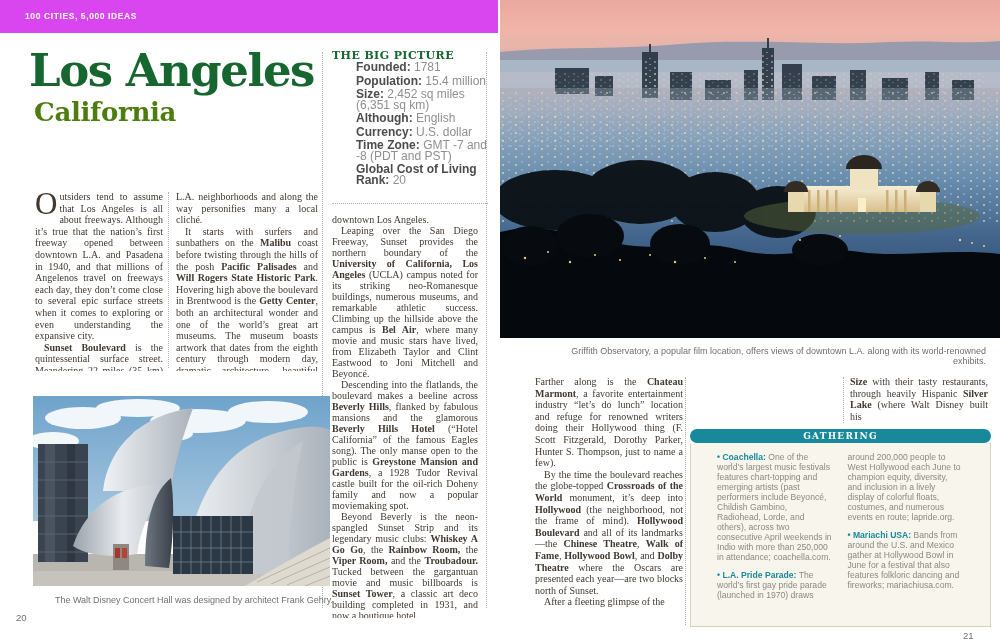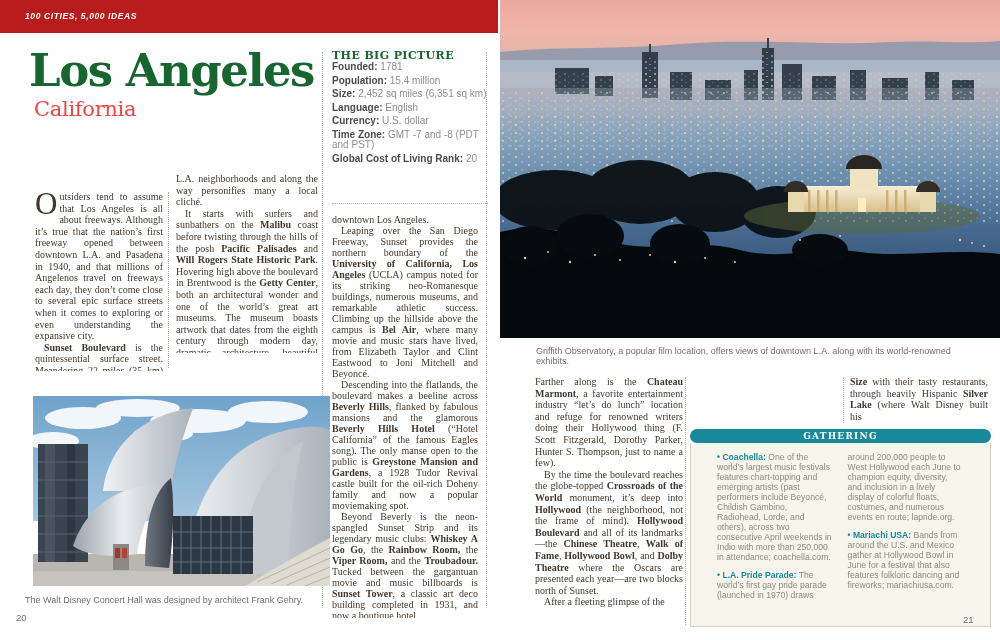--- a/index.html
+++ b/index.html
@@ -1,103 +1,103 @@
 <!DOCTYPE html>
 <html><head>
 <meta charset="utf-8">
 <style>
   * { box-sizing: border-box; }
   html,body { margin:0; padding:0; }
   body { width:1000px; height:640px; background:#ffffff; font-family:"Liberation Sans", sans-serif; }
   .spread { position:relative; width:1000px; height:640px; overflow:hidden; background:#fff; }
 
   
-  .hdr-bar { position:absolute; left:0; top:0; width:498px; height:33px; background:#b91c1c;font-style:italic; }
+  .hdr-bar { position:absolute; left:0; top:0; width:498px; height:33px; background:#d946ef; }
   .hdr-bar .series { padding-left:25px; line-height:33px; color:#fff; font-size:8.5px; font-weight:bold; letter-spacing:0.6px; }
 
   
   .title { position:absolute; left:29px; top:46px; font-family:"DejaVu Serif", serif; font-weight:bold;
            font-size:45px; line-height:50px; letter-spacing:-1.5px; color:#176630; }
-  .subtitle { position:absolute; left:34px; top:97px; font-family:"DejaVu Serif", serif; font-weight:normal;
-           font-size:21px; letter-spacing:-0.3px; color:#ef4444; }
+  .subtitle { position:absolute; left:34px; top:97px; font-family:"DejaVu Serif", serif; font-weight:bold;
+           font-size:26px; letter-spacing:-0.3px; color:#4d7c0f; }
   .intro { position:absolute; left:34px; top:126px; width:292px; font-size:12.3px; line-height:14.6px;
            color:#4BA6D4; }
 
   
   .col { position:absolute; font-family:"Liberation Serif", serif; font-size:10px; line-height:11.6px;
          color:#42382F; text-align:justify; overflow:hidden; }
   .col p { margin:0; }
   .col p.ind { text-indent:9px; }
   .col b { font-weight:bold; }
   .dropcap { float:left; font-size:31px; line-height:23px; padding:1px 2px 0 0; font-family:"Liberation Serif", serif; }
   #col-p20-1 { left:35px; top:191px; width:128px; height:180px; }
-  #col-p20-2 { left:176px; top:173px; width:142px; height:180px; }
+  #col-p20-2 { left:176px; top:191px; width:142px; height:180px; }
   #col-p20-3 { left:332px; top:214px; width:146px; height:404px; line-height:11px; }
   #col-p21-1 { left:535px; top:376px; width:148px; height:252px; }
   #col-p21-2 { left:694px; top:376px; width:144px; height:44px; }
   #col-p21-3 { left:850px; top:376px; width:138px; height:44px; }
 
   
   .bigpic { position:absolute; left:332px; top:49px; width:160px; }
   .bp-head { font-family:"DejaVu Serif", serif; font-weight:bold; font-size:11px; letter-spacing:0.4px;
              color:#176630; margin-bottom:0; }
-  .fact { font-size:10px; line-height:10.5px; margin-bottom:3px; color:#8F8F8F; }
+  .fact { font-size:12px; line-height:10.5px; margin-bottom:3px; color:#8F8F8F;margin-left:24px; }
   .fact b { color:#4C4C4C; }
 
   
   .vsep { position:absolute; width:0; border-left:1px dotted #A9B3A9; }
   #sep-a { left:168px; top:192px; height:176px; }
   #sep-b { left:322px; top:52px; height:556px; }
   #sep-e { left:486px; top:52px; height:556px; }
   #sep-c { left:685px; top:377px; height:248px; }
   #sep-d { left:843px; top:377px; height:46px; }
   .hsep { position:absolute; left:332px; top:203px; width:156px; border-top:1px dotted #A9B3A9; }
 
   
   .photo { position:absolute; overflow:hidden; }
   #photo-obs { left:500px; top:0; width:500px; height:338px; }
   #photo-disney { left:33px; top:396px; width:297px; height:190px; }
   .photo svg { display:block; width:100%; height:100%; }
-  .caption { position:absolute; font-size:9px; color:#6F6F6F; }
+  .caption { position:absolute; font-size:9px; color:#6F6F6F;text-align:right; }
   #cap-obs { left:536px; top:346px; width:450px; }
-  #cap-disney { left:25px; top:595px; width:300px; }
+  #cap-disney { left:33px; top:595px; width:300px; }
 
   
   .gather { position:absolute; left:690px; top:429px; width:301px; }
   .g-head { height:14px; background:#18899B; color:#fff; text-align:center; font-family:"DejaVu Serif", serif;
             font-weight:bold; font-size:9px; line-height:14px; letter-spacing:1.2px;border-radius:7px; }
   .g-body { background:#F8F5EC; border:1px solid #D8D2C0; border-top:none; padding:9px 26px;
             column-count:2; column-gap:14px; font-size:8.6px; line-height:10px; color:#8B8980; height:184px; overflow:hidden; }
   .gitem { margin-bottom:8px; }
   .gbullet, .glabel { color:#18899B; font-weight:bold; }
 
   
   .pn { position:absolute; font-size:9.5px; color:#6F6F6F; }
   #pn-left { left:16px; top:612px; }
-  #pn-right { left:963px; top:614px; }
+  #pn-right { left:963px; top:630px; }
 </style>
 </head>
 <body>
 
 <div class="spread">
 
   <div class="hdr-bar">
     <div class="series">100 CITIES, 5,000 IDEAS</div>
   </div>
 
   <div class="title">Los Angeles</div>
   <div class="subtitle">California</div>
 
   <div class="bigpic">
     <div class="bp-head">THE BIG PICTURE</div>
     <div>
         <div class="fact"><b>Founded: </b><span>1781</span></div>
         <div class="fact"><b>Population: </b><span>15.4 million</span></div>
         <div class="fact"><b>Size: </b><span>2,452 sq miles (6,351 sq km)</span></div>
-        <div class="fact"><b>Language: </b><span>English</span></div>
+        <div class="fact"><b>Although: </b><span>English</span></div>
         <div class="fact"><b>Currency: </b><span>U.S. dollar</span></div>
         <div class="fact"><b>Time Zone: </b><span>GMT -7 and -8 (PDT and PST)</span></div>
         <div class="fact"><b>Global Cost of Living Rank: </b><span>20</span></div>
       </div>
   </div>
   <div class="hsep"></div>
 
   <div class="col" id="col-p20-1">
       <p><span class="dropcap">O</span><span>utsiders tend to assume that Los Angeles is all about freeways. Although it’s true that the nation’s first freeway opened between downtown L.A. and Pasadena in 1940, and that millions of Angelenos travel on freeways each day, they don’t come close to several epic surface streets when it comes to exploring or even understanding the expansive city.</span></p>
       <p class="ind"><b>Sunset Boulevard</b><span> is the quintessential surface street. Meandering 22 miles (35 km) from the Pacific Ocean to downtown, it passes through an astounding variety of</span></p>

